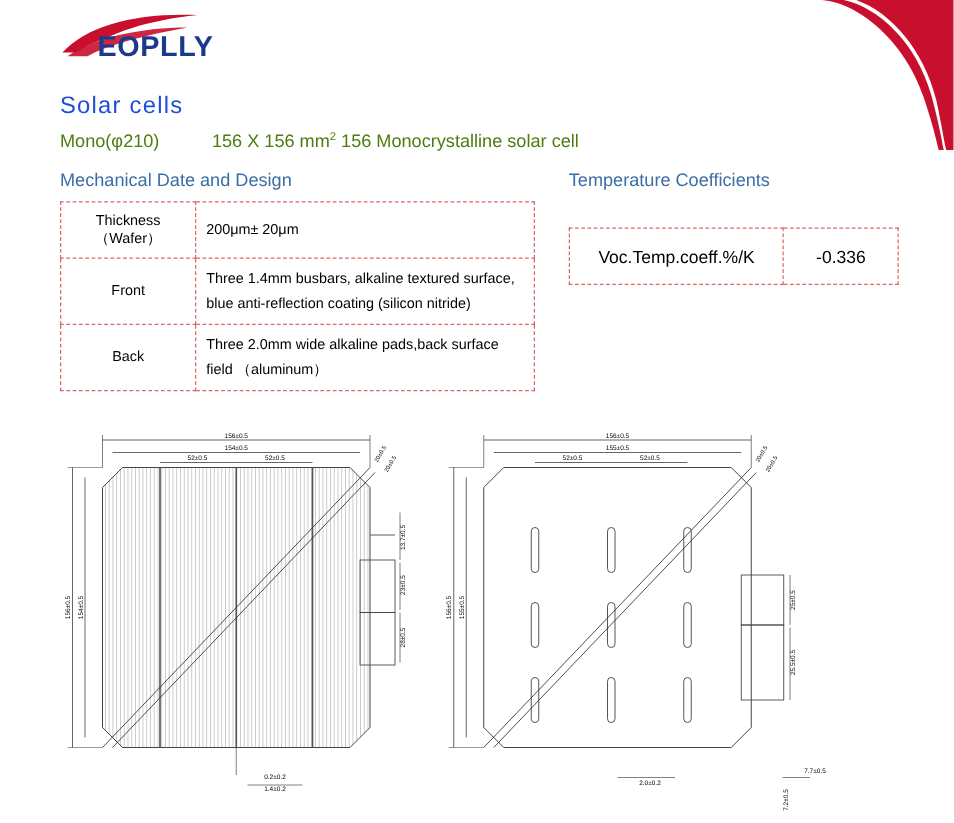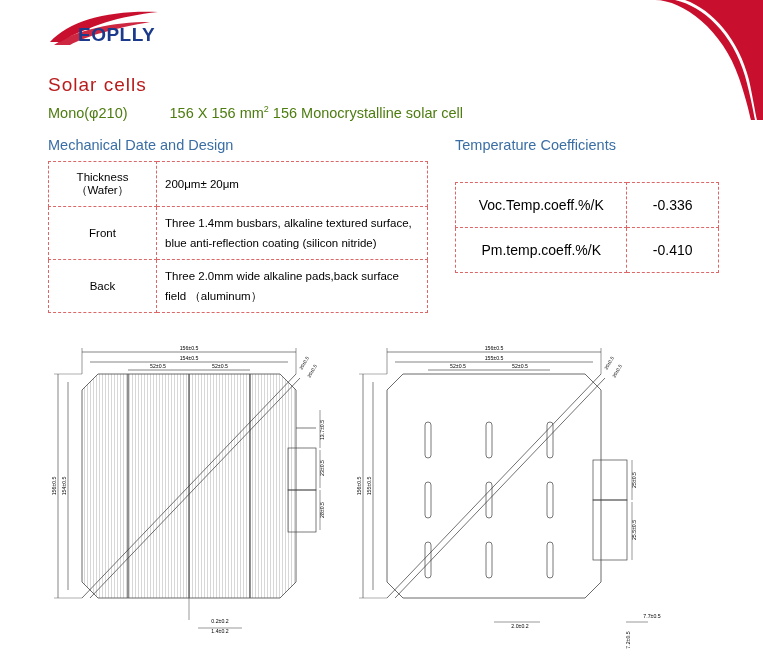--- a/index.html
+++ b/index.html
@@ -22,42 +22,42 @@
     left: 40px;
     top: 8px;
     width: 130px;
     height: 40px;
     overflow: hidden;
   }
   .brand-name {
     position: absolute;
     left: 78px;
     top: 24px;
-    font-size: 19px;
+    font-size: 23px;
     font-weight: bold;
     letter-spacing: 0.5px;
     color: #1b3a8c;
     font-family: "Liberation Sans", sans-serif;
   }
   .corner-art {
     position: absolute;
     right: 0;
     top: 0;
     width: 200px;
     height: 120px;
     overflow: hidden;
     pointer-events: none;
   }
 
   .page-title {
     position: absolute;
     left: 48px;
     top: 74px;
     font-size: 19px;
-    color: #b91c1c;
+    color: #1d4ed8;
     letter-spacing: 1px;
   }
 
   .subtitle {
     position: absolute;
     left: 48px;
     top: 104px;
     font-size: 14.5px;
     color: #4d7c0f;
     white-space: nowrap;
@@ -191,24 +191,20 @@
   </tr>
 </tbody>
   </table>
 
 <table class="spec" id="temp-table">
   <tbody>
       <tr>
     <td class="k">Voc.Temp.coeff.%/K</td>
     <td class="v">-0.336</td>
   </tr>
-  <tr>
-    <td class="k">Pm.temp.coeff.%/K</td>
-    <td class="v">-0.410</td>
-  </tr>
 </tbody>
   </table>
 
 <div class="drawings">
   <svg width="763" height="328" viewBox="0 0 763 328">
 
     <g>
 
       <defs>
         <pattern id="hatch" width="3" height="3" patternUnits="userSpaceOnUse">

